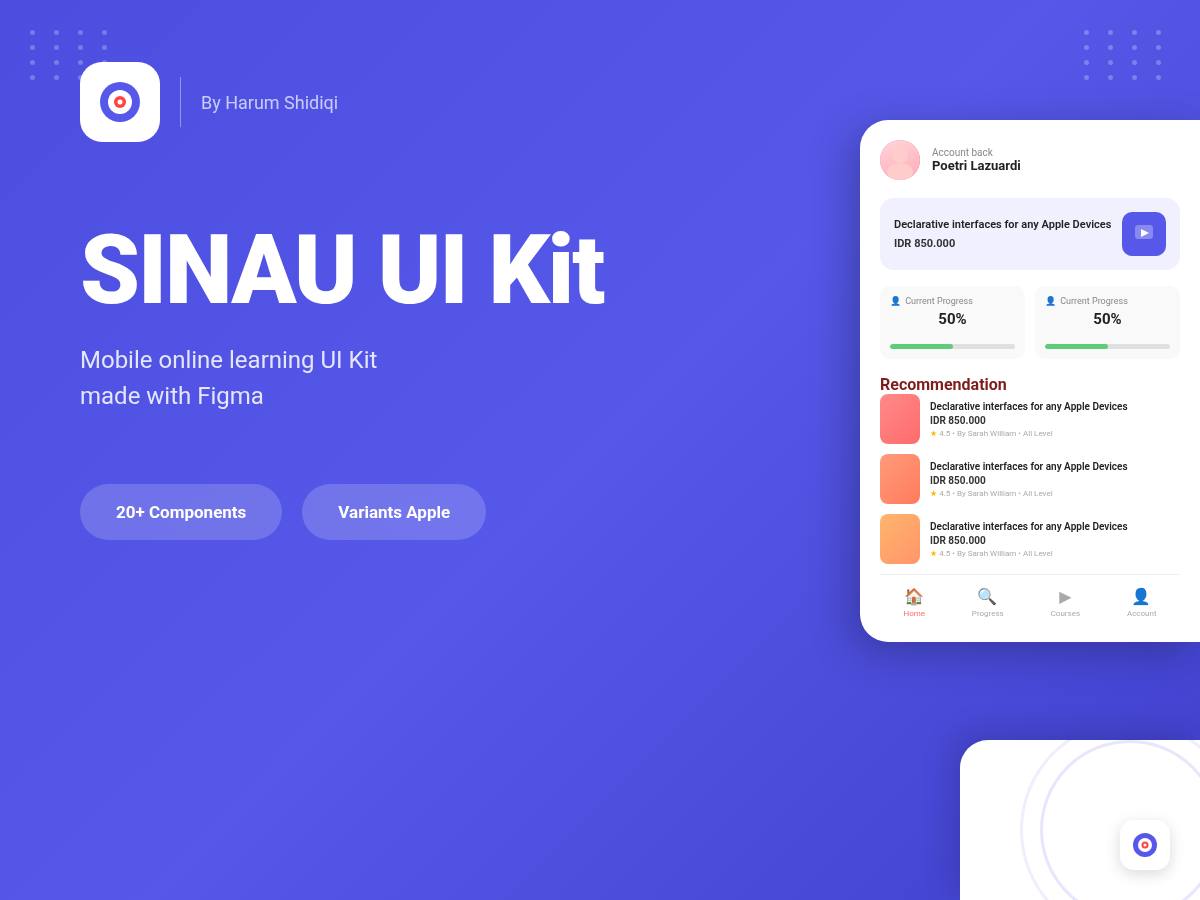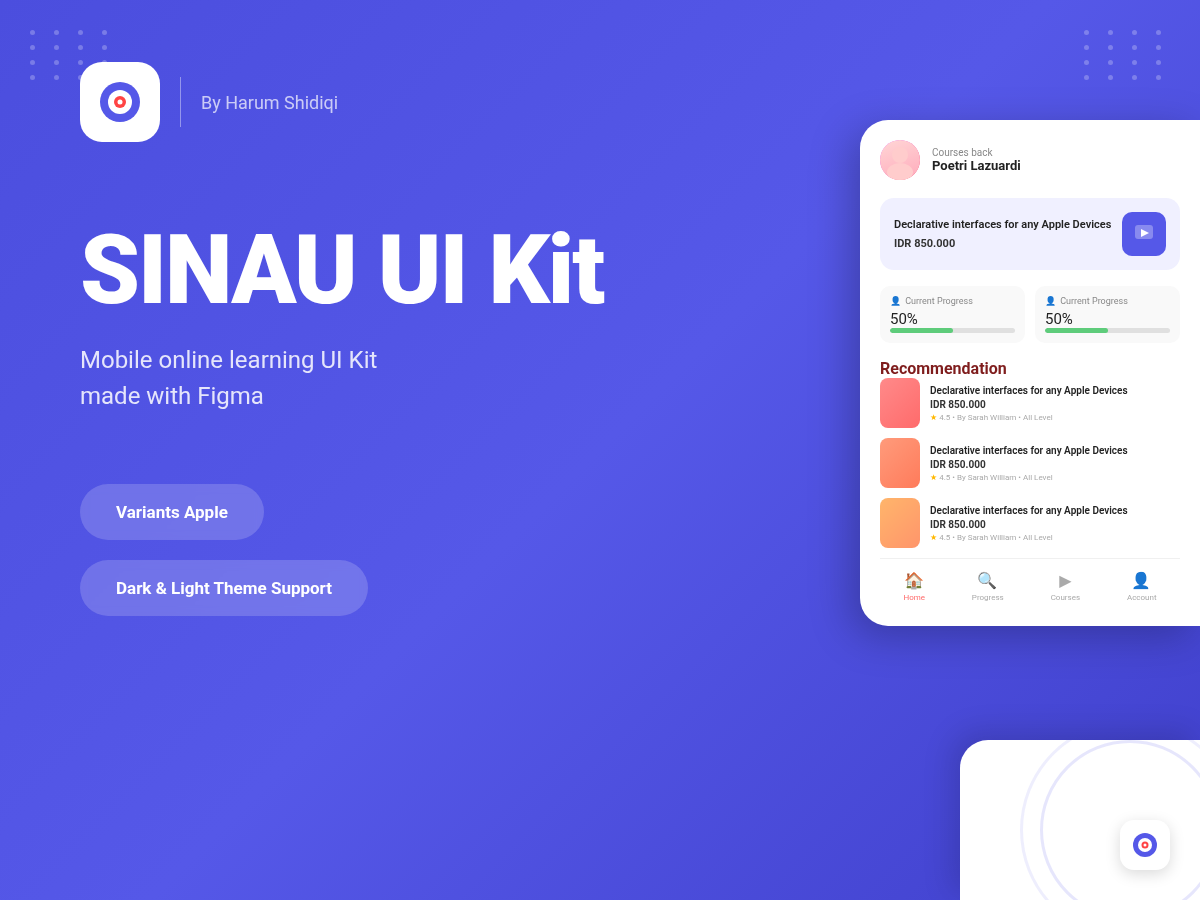--- a/index.html
+++ b/index.html
@@ -244,23 +244,24 @@
       font-size: 9px;
       color: #888;
       display: flex;
       align-items: center;
       gap: 4px;
       margin-bottom: 4px;
     }
 
     .progress-val {
       font-size: 15px;
-      font-weight: 400;
+      font-weight: 700;
       color: #222;
-      margin-bottom: 0;
+      margin-bottom: 16px;
+      text-align: center;
     }
 
     .progress-bar {
       height: 5px;
       background: #e0e0e0;
       border-radius: 3px;
       overflow: hidden;
     }
 
     .progress-fill {
@@ -464,44 +465,42 @@
   </div>
 
   <h1 class="main-title">SINAU UI Kit</h1>
 
   <p class="subtitle">
     <span>Mobile online learning UI Kit</span><br>
     <span>made with Figma</span>
   </p>
 
   <div class="badges-row">
+    <div class="badge">20+ Components</div>
     <div class="badge">Variants Apple</div>
   </div>
 
-  <div>
-    <div class="badge-wide">Dark &amp; Light Theme Support</div>
-  </div>
 
 </div>
 
 <div class="right-content">
   <div class="phone-card">
 
     <div class="app-header">
       <div class="avatar">
         <div class="avatar-img">
           
           <svg viewBox="0 0 40 40" width="40" height="40">
             <circle cx="20" cy="15" r="8" fill="#ffcccc"></circle>
             <ellipse cx="20" cy="32" rx="13" ry="9" fill="#ffcccc"></ellipse>
           </svg>
         </div>
       </div>
       <div>
-        <div class="welcome-text">Courses back</div>
+        <div class="welcome-text">Account back</div>
         <div class="user-name">Poetri Lazuardi</div>
       </div>
     </div>
 
     <div class="featured-card">
       <div class="featured-info">
         <div class="course-title">Declarative interfaces for any Apple Devices</div>
         <div class="price">IDR 850.000</div>
       </div>
       <div class="featured-thumb">

